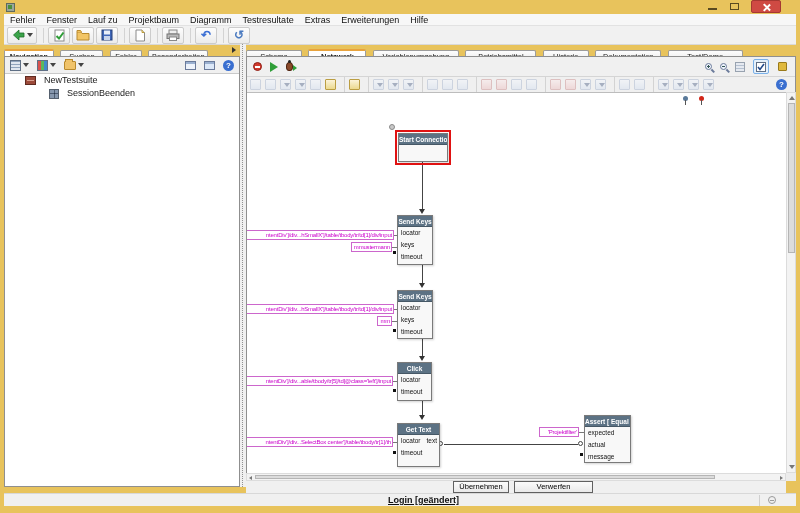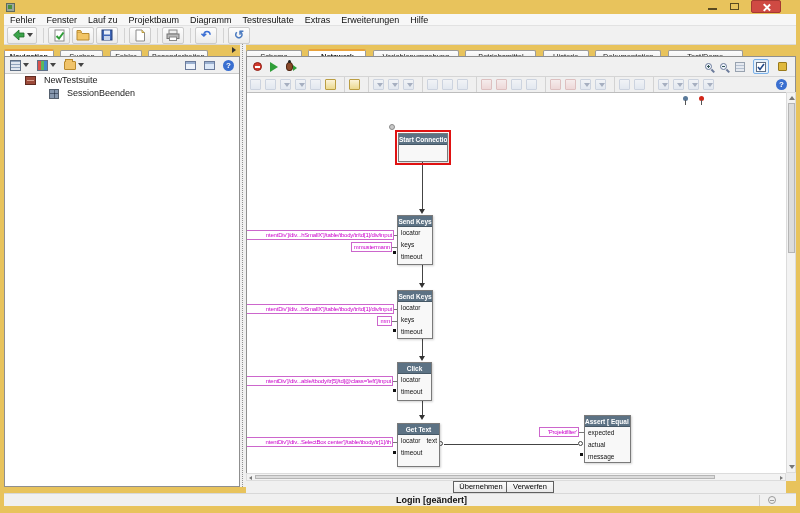--- a/index.html
+++ b/index.html
@@ -146,23 +146,23 @@
   #hscroll .thumb { position:absolute; left:8px; top:1px; width:460px; height:4px; background:#dcdcdc; border:1px solid #b5b5b5; }
   #hl-ar { left:2px; top:2px; border-top:2px solid transparent; border-bottom:2px solid transparent; border-right:3px solid #777; }
   #hr-ar { right:2px; top:2px; border-top:2px solid transparent; border-bottom:2px solid transparent; border-left:3px solid #777; }
   #scorner { left:786px; top:473px; width:10px; height:8px; background:#ececec; }
 
   
   #btnrow { left:246px; top:481px; width:540px; height:12px; background:#f0f0f0; }
   .fbtn { position:absolute; top:0; height:12px; border:1px solid #606060; background:linear-gradient(#fbfbfb,#e9e9e9);
           font-size:7.5px; line-height:10px; text-align:center; font-family:"Liberation Sans",sans-serif; }
   #btn-apply { left:207px; width:56px; }
-  #btn-discard { left:260px; width:48px; }
+  #btn-discard { left:268px; width:79px; }
   #statusbar { left:4px; top:493px; width:792px; height:13px; background:#f0f0f0; border-top:1px solid #d8d8d8; font-size:9px; }
-  #status-text { position:absolute; left:392px; top:1px; font-weight:bold; color:#111; }
+  #status-text { position:absolute; left:384px; top:1px; font-weight:bold; color:#111;text-decoration:underline; }
   #status-sep { position:absolute; right:36px; top:1px; height:11px; border-left:1px solid #cfcfcf; }
   #status-ovr { position:absolute; right:20px; top:2px; width:8px; height:8px; border:1px solid #9a9a9a; border-radius:50%; }
   #status-ovr::after { content:""; position:absolute; left:1px; top:3px; width:4px; height:1px; background:#9a9a9a; }
 
   .glyph { font-size:12px; font-weight:bold; color:#3b6fd4; line-height:12px; }
   svg { display:block; }
 </style>
 </head>
 <body>
 

